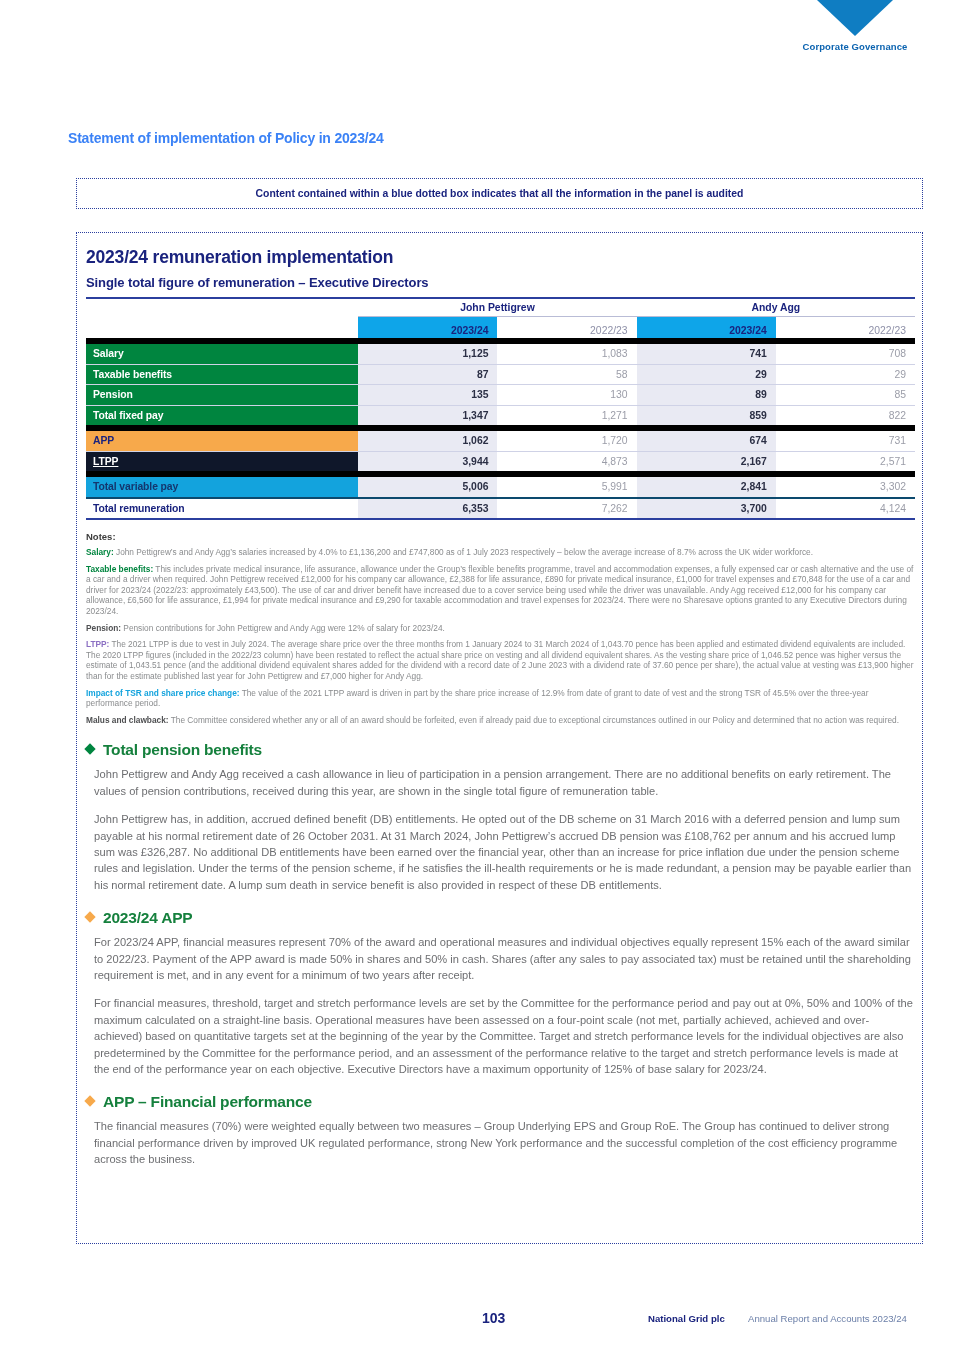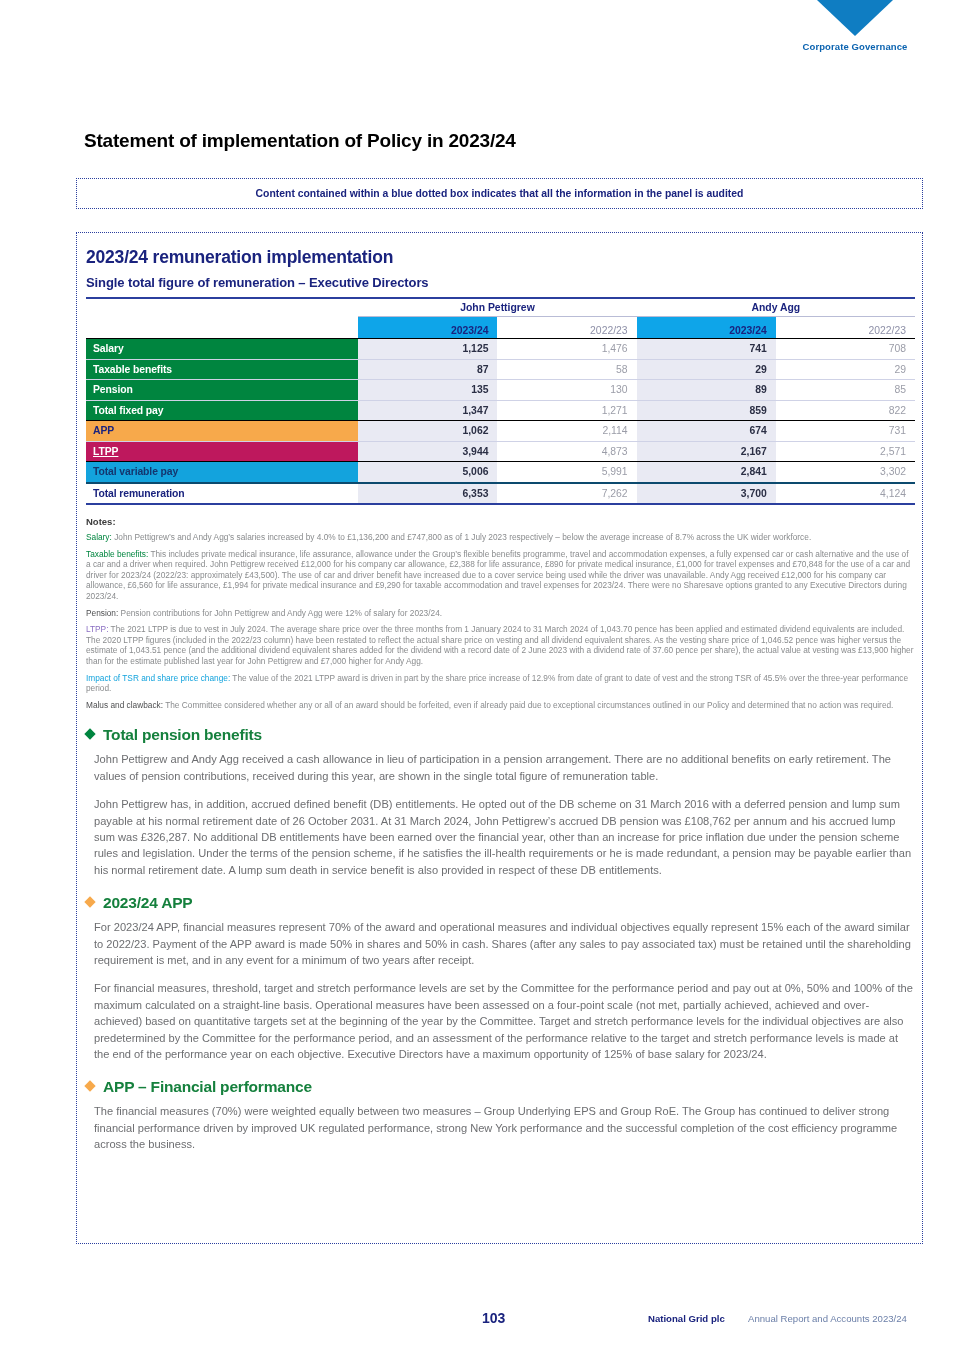--- a/index.html
+++ b/index.html
@@ -36,25 +36,25 @@
   .section-tag {
     font-size: 9.5px;
     font-weight: bold;
     color: #0b63b0;
     letter-spacing: 0.1px;
   }
 
   
   .page-title {
     position: absolute;
-    left: 84px;
+    left: 68px;
     top: 130px;
-    font-size: 19px;
-    font-weight: bold;
-    color: #000000;
+    font-size: 14px;
+    font-weight: bold;
+    color: #3b82f6;
     letter-spacing: -0.2px;
   }
 
   
   .audited-notice {
     position: absolute;
     left: 76px;
     top: 178px;
     width: 847px;
     height: 31px;
@@ -143,21 +143,21 @@
   }
   .yr-prior {
     text-align: right;
     color: #8e90a8;
     padding-right: 9px !important;
     padding-bottom: 2px !important;
   }
 
   .data-row td {
     height: 19.5px;
-    border-top: 1px solid #000000;
+    border-top: 6px solid #000000;
   }
   .data-row.thin td {
     border-top: 1px solid #cfd2e6;
   }
   .data-row td.num {
     text-align: right;
     padding-right: 9px;
     background: #ffffff;
   }
   .data-row td.num.cur {
@@ -169,21 +169,21 @@
     color: #9b9da8;
   }
 
   td.lbl {
     padding-left: 7px;
     font-weight: bold;
     letter-spacing: -0.1px;
   }
   .bar-green  { background: #00853f; color: #ffffff; }
   .bar-orange { background: #f7a94b; color: #1a237e; }
-  .bar-purple { background: #be185d; color: #ffffff; text-decoration: underline; }
+  .bar-purple { background: #0f172a; color: #ffffff; text-decoration: underline; }
   .bar-cyan   { background: #13a3dd; color: #14366e; }
   .bar-none   { background: #ffffff; color: #1a237e; }
 
   .rem-table tr.row-total-rem td { border-top: 2px solid #0c4a6e; }
   .table-bottom-rule {
     width: 829px;
     height: 0;
     border-top: 2.2px solid #2b3f9e;
   }
 
@@ -197,21 +197,21 @@
     font-weight: bold;
     color: #3c3c3c;
     margin-bottom: 5px;
   }
   .note {
     font-size: 8.3px;
     line-height: 10.6px;
     color: #8a8c8e;
     margin-bottom: 6px;
   }
-  .note b { font-weight: normal; }
+  .note b { font-weight: bold; }
 
   
   .sub-section { margin-top: 16px; }
   .sub-head {
     font-size: 15.5px;
     font-weight: bold;
     color: #15803d;
     letter-spacing: -0.2px;
     margin: 0 0 7px 0;
     display: flex;
@@ -305,21 +305,21 @@
         <tr class="hdr-year">
           <td></td>
           <td class="yr-current">2023/24</td>
           <td class="yr-prior">2022/23</td>
           <td class="yr-current">2023/24</td>
           <td class="yr-prior">2022/23</td>
         </tr>
         <tr class="data-row">
           <td class="lbl bar-green">Salary</td>
           <td class="num cur">1,125</td>
-          <td class="num pri">1,476</td>
+          <td class="num pri">1,083</td>
           <td class="num cur">741</td>
           <td class="num pri">708</td>
         </tr>
         <tr class="data-row thin">
           <td class="lbl bar-green">Taxable benefits</td>
           <td class="num cur">87</td>
           <td class="num pri">58</td>
           <td class="num cur">29</td>
           <td class="num pri">29</td>
         </tr>
@@ -333,21 +333,21 @@
         <tr class="data-row thin">
           <td class="lbl bar-green">Total fixed pay</td>
           <td class="num cur">1,347</td>
           <td class="num pri">1,271</td>
           <td class="num cur">859</td>
           <td class="num pri">822</td>
         </tr>
         <tr class="data-row">
           <td class="lbl bar-orange">APP</td>
           <td class="num cur">1,062</td>
-          <td class="num pri">2,114</td>
+          <td class="num pri">1,720</td>
           <td class="num cur">674</td>
           <td class="num pri">731</td>
         </tr>
         <tr class="data-row thin">
           <td class="lbl bar-purple">LTPP</td>
           <td class="num cur">3,944</td>
           <td class="num pri">4,873</td>
           <td class="num cur">2,167</td>
           <td class="num pri">2,571</td>
         </tr>

